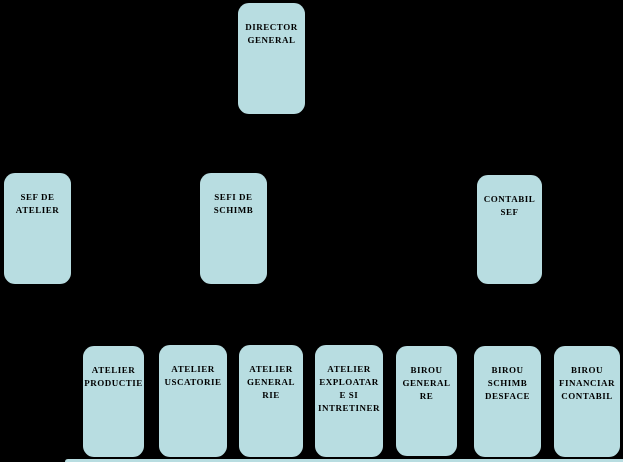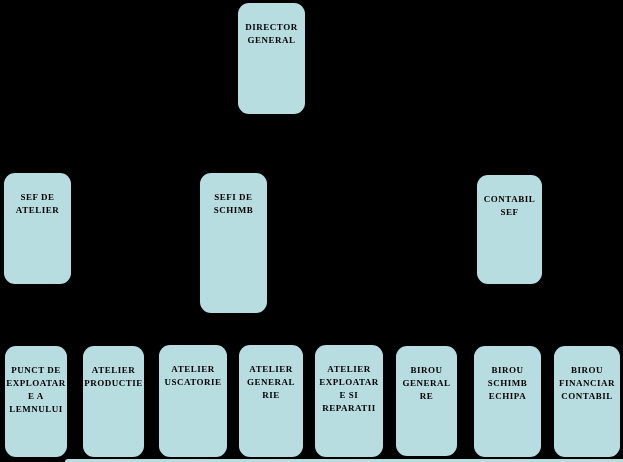--- a/index.html
+++ b/index.html
@@ -28,21 +28,21 @@
     text-align: center;
     padding-top: 18px;
     box-sizing: border-box;
   }
   .org-box .line { white-space: nowrap; }
 
   
   #box-director        { left: 238px; top: 3px;   width: 67px; height: 111px; }
   
   #box-sef-echipa      { left: 4px;   top: 173px; width: 67px; height: 111px; }
-  #box-sefi-schimb     { left: 200px; top: 173px; width: 67px; height: 140px; }
+  #box-sefi-schimb     { left: 200px; top: 173px; width: 67px; height: 111px; }
   #box-contabil-sef    { left: 477px; top: 175px; width: 65px; height: 109px; }
   
   #box-punct-exploatare  { left: 5px;   top: 346px; width: 62px; height: 111px; }
   #box-atelier-productie { left: 83px;  top: 346px; width: 61px; height: 111px; }
   #box-atelier-uscatorie { left: 159px; top: 345px; width: 68px; height: 112px; }
   #box-atelier-tamplarie { left: 239px; top: 345px; width: 64px; height: 112px; }
   #box-atelier-intretinere { left: 315px; top: 345px; width: 68px; height: 112px; }
   #box-birou-desfacere   { left: 396px; top: 346px; width: 61px; height: 110px; }
   #box-birou-administrativ { left: 474px; top: 346px; width: 67px; height: 111px; }
   #box-birou-financiar   { left: 554px; top: 346px; width: 66px; height: 111px; }
@@ -75,26 +75,20 @@
   <div class="org-box" id="box-sefi-schimb">
     <div class="line">SEFI DE</div>
     <div class="line">SCHIMB</div>
   </div>
 
   <div class="org-box" id="box-contabil-sef">
     <div class="line">CONTABIL</div>
     <div class="line">SEF</div>
   </div>
 
-  <div class="org-box" id="box-punct-exploatare">
-    <div class="line">PUNCT DE</div>
-    <div class="line">EXPLOATAR</div>
-    <div class="line">E A</div>
-    <div class="line">LEMNULUI</div>
-  </div>
 
   <div class="org-box" id="box-atelier-productie">
     <div class="line">ATELIER</div>
     <div class="line">PRODUCTIE</div>
   </div>
 
   <div class="org-box" id="box-atelier-uscatorie">
     <div class="line">ATELIER</div>
     <div class="line">USCATORIE</div>
   </div>
@@ -102,33 +96,33 @@
   <div class="org-box" id="box-atelier-tamplarie">
     <div class="line">ATELIER</div>
     <div class="line">GENERAL</div>
     <div class="line">RIE</div>
   </div>
 
   <div class="org-box" id="box-atelier-intretinere">
     <div class="line">ATELIER</div>
     <div class="line">EXPLOATAR</div>
     <div class="line">E SI</div>
-    <div class="line">REPARATII</div>
+    <div class="line">INTRETINER</div>
   </div>
 
   <div class="org-box" id="box-birou-desfacere">
     <div class="line">BIROU</div>
     <div class="line">GENERAL</div>
     <div class="line">RE</div>
   </div>
 
   <div class="org-box" id="box-birou-administrativ">
     <div class="line">BIROU</div>
     <div class="line">SCHIMB</div>
-    <div class="line">ECHIPA</div>
+    <div class="line">DESFACE</div>
   </div>
 
   <div class="org-box" id="box-birou-financiar">
     <div class="line">BIROU</div>
     <div class="line">FINANCIAR</div>
     <div class="line">CONTABIL</div>
   </div>
 
   <div class="bottom-strip"></div>
 

